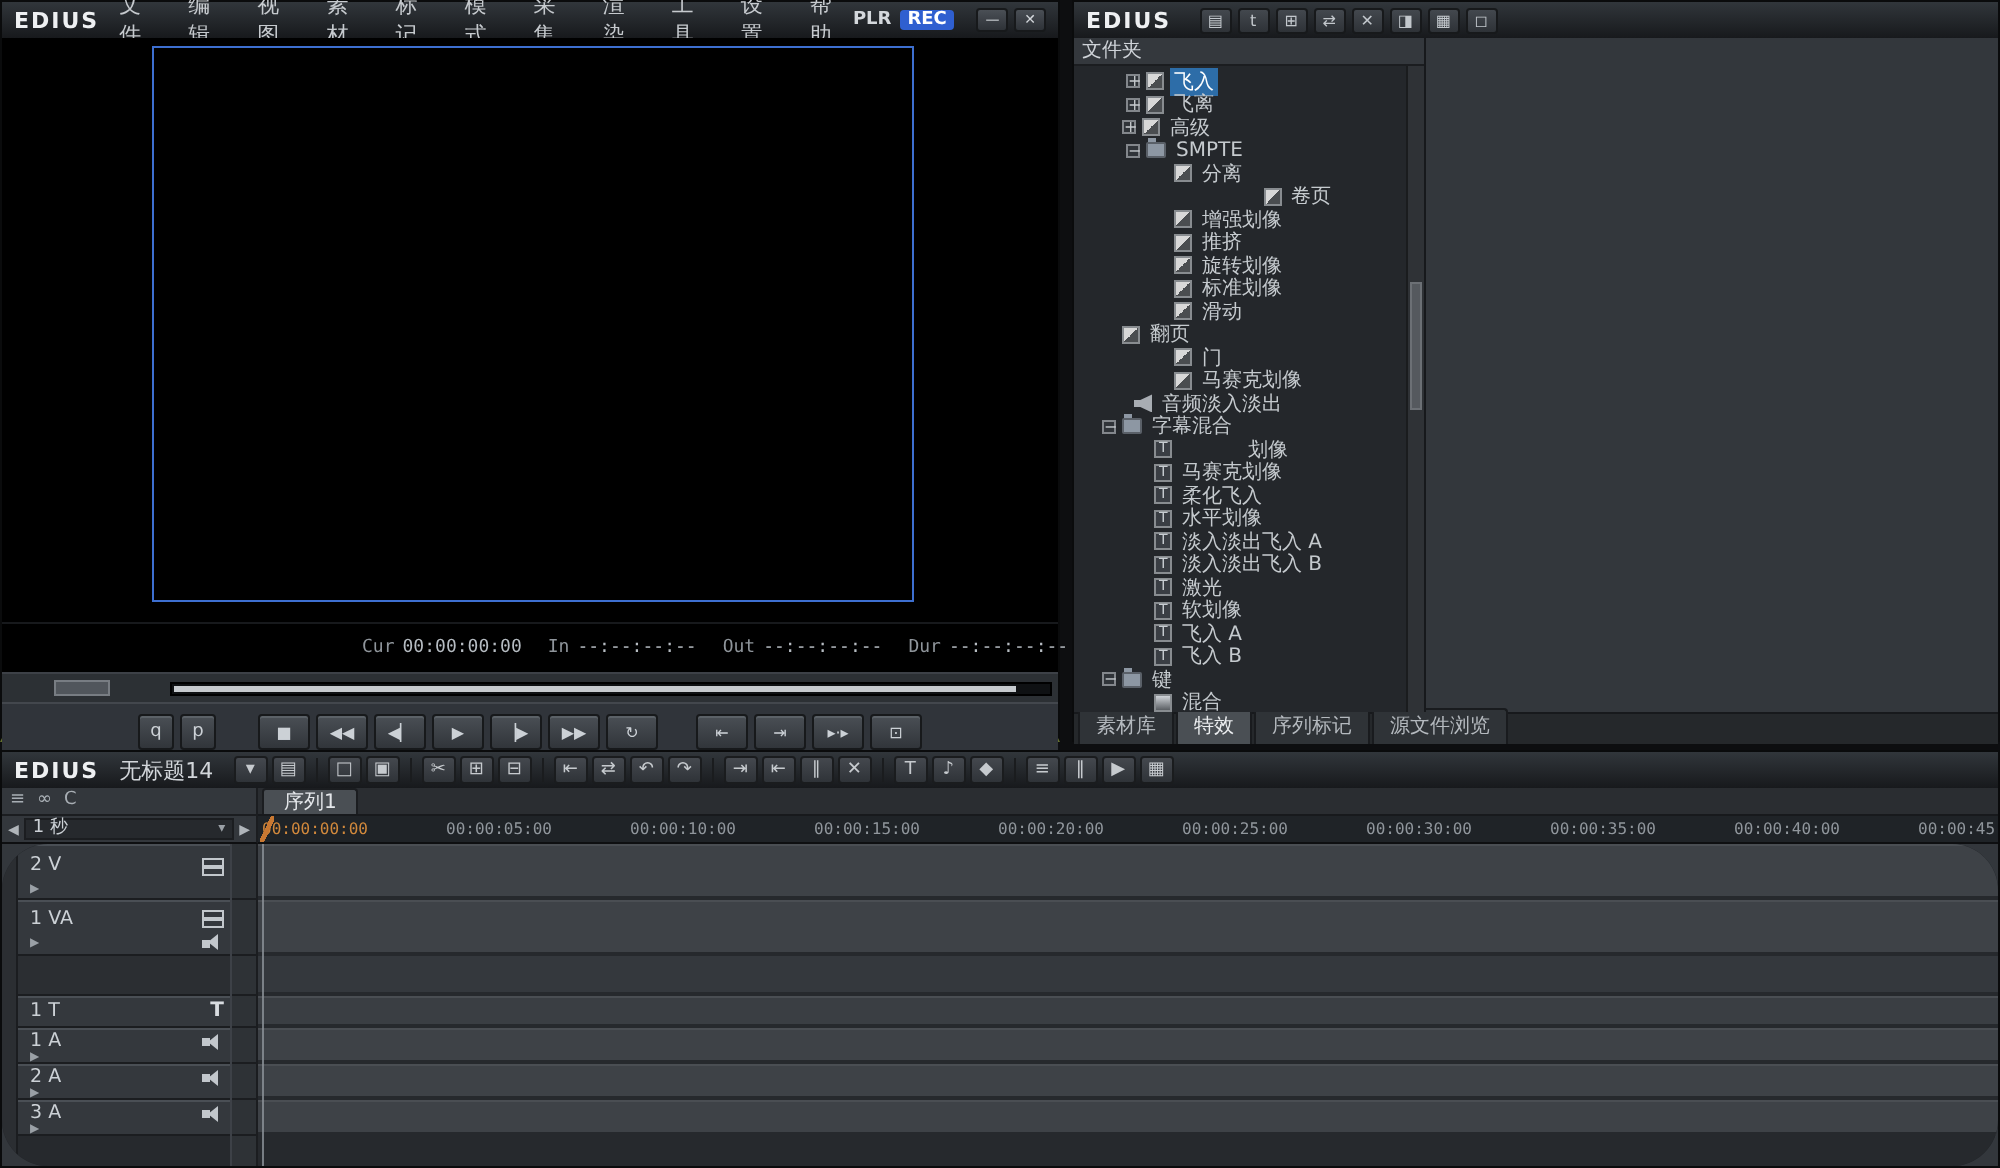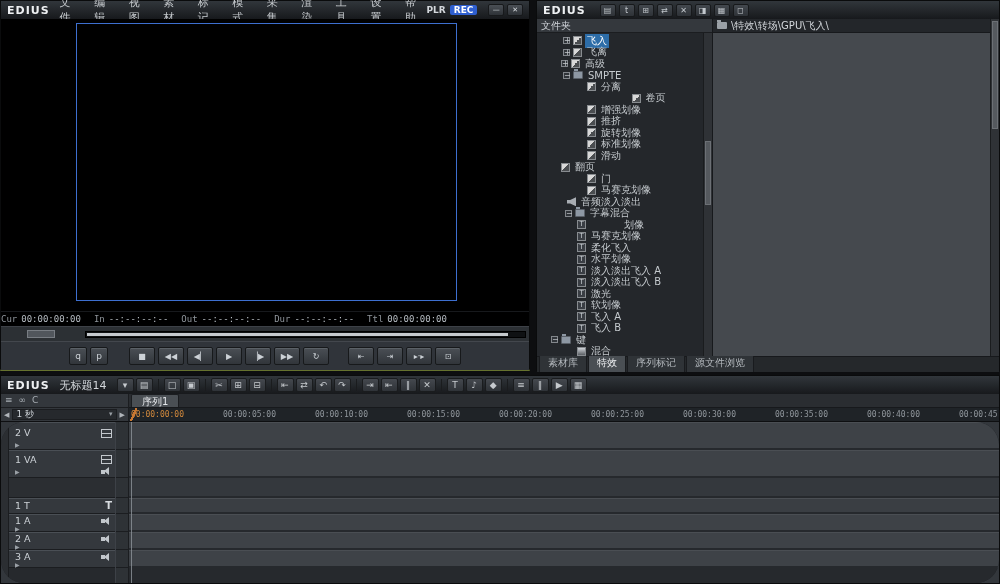--- a/index.html
+++ b/index.html
@@ -17,22 +17,22 @@
   #preview { left:0; top:0; width:530px; height:371px; border-bottom:2px solid #66722e; }
   .menu-row { display:flex; gap:13px; font-size:11px; }
   .menu-item { cursor:default; }
   .tb-spacer { flex:1; }
   .plr { font-size:9px; font-weight:bold; color:#d4d8dc; margin-right:4px; }
   .rec { font-size:9px; font-weight:bold; color:#fff; background:#2f5fd0; padding:0 4px; border-radius:2px; margin-right:8px; }
   .winbtn { width:16px; height:12px; margin-left:3px; background:linear-gradient(#4a4f55,#2e3237);
             border:1px solid #17191b; color:#d4d8dc; font-size:7px; line-height:10px; text-align:center; border-radius:2px;}
   .pv-screen { position:relative; height:292px; background:#000; }
   .safe-frame { position:absolute; left:75px; top:4px; width:381px; height:278px; border:1px solid #3d6fd0; }
-  .info-bar { height:15px; background:#000; border-top:1px solid #17191c; display:flex; align-items:center;
-              gap:13px; font-family:"DejaVu Sans Mono", monospace; font-size:9px; }
+  .info-bar { height:25px; background:#000; border-top:1px solid #17191c; display:flex; align-items:center;
+              gap:13px; padding-left:180px; font-family:"DejaVu Sans Mono", monospace; font-size:9px; }
   .info-group { display:flex; gap:4px; white-space:nowrap; }
   .info-label { color:#8f959b; }
   .info-value { color:#b6bcc2; }
   .slider-bar { position:relative; height:15px; background:#2c3034; border-top:1px solid #3d4147; }
   .shuttle-handle { position:absolute; left:26px; top:3px; width:28px; height:8px; background:#51565c; border:1px solid #787d83; }
   .pos-track { position:absolute; left:84px; right:3px; top:4px; height:7px; background:#0f1113; border:1px solid #000; }
   .pos-thumb { position:absolute; left:1px; top:1px; height:3px; width:96%; background:#c6cace; }
   .transport-bar { height:29px; background:#30343a; border-top:1px solid #43474d;
                    display:flex; align-items:center; justify-content:center; gap:3px; }
   .tgroup { display:flex; gap:3px; }
@@ -350,21 +350,21 @@
               <span class="tree-icon js-icon i-trans"></span>
               <span class="tree-label">马赛克划像</span>
             </div>
 
             <div class="tree-item" style="padding-left: 30px;">
 
               <span class="tree-icon js-icon i-audio"></span>
               <span class="tree-label">音频淡入淡出</span>
             </div>
 
-            <div class="tree-item exp-minus" style="padding-left: 28px;">
+            <div class="tree-item exp-minus" style="padding-left: 14px;">
               <span class="expander"></span>
               <span class="tree-icon js-icon i-folder"></span>
               <span class="tree-label">字幕混合</span>
             </div>
 
             <div class="tree-item" style="padding-left: 40px; gap: 36px;">
 
               <span class="tree-icon js-icon i-title"></span>
               <span class="tree-label">划像</span>
             </div>
@@ -427,30 +427,20 @@
               <span class="expander"></span>
               <span class="tree-icon js-icon i-folder"></span>
               <span class="tree-label">键</span>
             </div>
 
             <div class="tree-item" style="padding-left: 40px;">
 
               <span class="tree-icon js-icon i-key"></span>
               <span class="tree-label">混合</span>
             </div>
-          </div>
-      </div>
-      <div class="content-pane">
-        <div class="path-bar">
-          <span class="mini-folder"></span>
-          <span>\特效\转场\GPU\飞入\</span>
-        </div>
-        <div class="content-area"></div>
-        <div class="vscroll">
-            <span class="sb-thumb"></span>
           </div>
       </div>
     </div>
     <div class="tabs-bar">
 
     <span class="tab">素材库</span>
         <span class="tab active">特效</span>
         <span class="tab">序列标记</span>
         <span class="tab">源文件浏览</span>
       </div>

